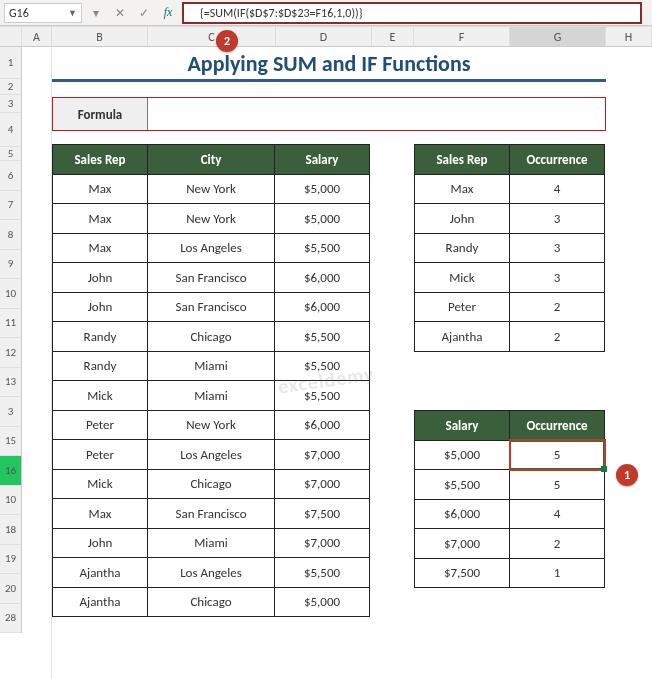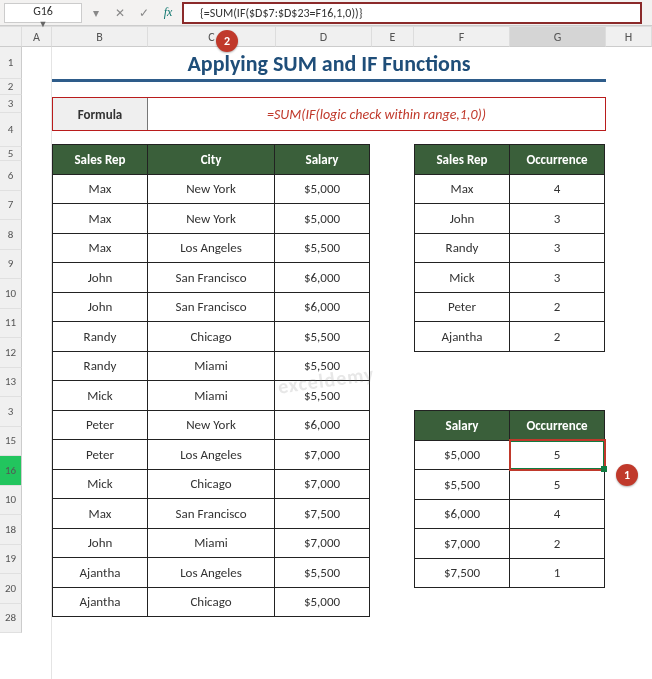--- a/index.html
+++ b/index.html
@@ -26,21 +26,20 @@
   .name-box {
     width: 78px;
     height: 20px;
     background: #fff;
     border: 1px solid #ccc;
     display: flex;
     align-items: center;
     justify-content: space-between;
     padding: 0 4px;
     font-size: 12px;
-    flex-direction: column;
   }
   .name-box .dd { font-size: 9px; color: #666; }
   .fb-btn {
     width: 20px; height: 20px;
     display: flex; align-items: center; justify-content: center;
     color: #888; font-size: 12px;
     cursor: pointer;
   }
   .fb-fx { font-style: italic; font-family: "Times New Roman", serif; color: #0f766e; }
   .formula-input {
@@ -273,21 +272,20 @@
 
 <div class="blank-col"></div>
 
 <div class="title-block">
   <div class="t-title">Applying SUM and IF Functions</div>
   <div class="t-bar"></div>
 </div>
 
 <div class="formula-row">
   <div class="lbl">Formula</div>
-  <div class="val">=SUM(IF(logic check within range,1,0))</div>
 </div>
 
 <div class="tbl-main">
   <table>
     <thead>
       <tr>
         <th class="c-b">Sales Rep</th>
         <th class="c-c">City</th>
         <th class="c-d">Salary</th>
       </tr>

